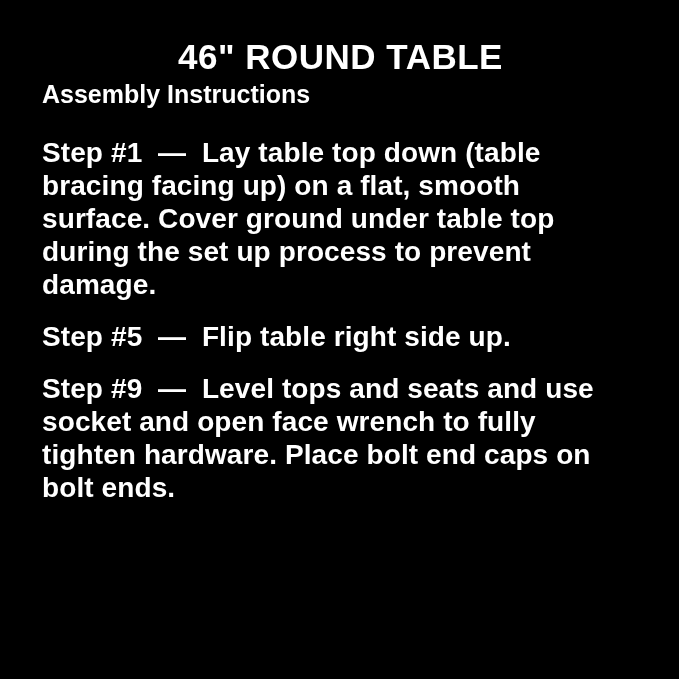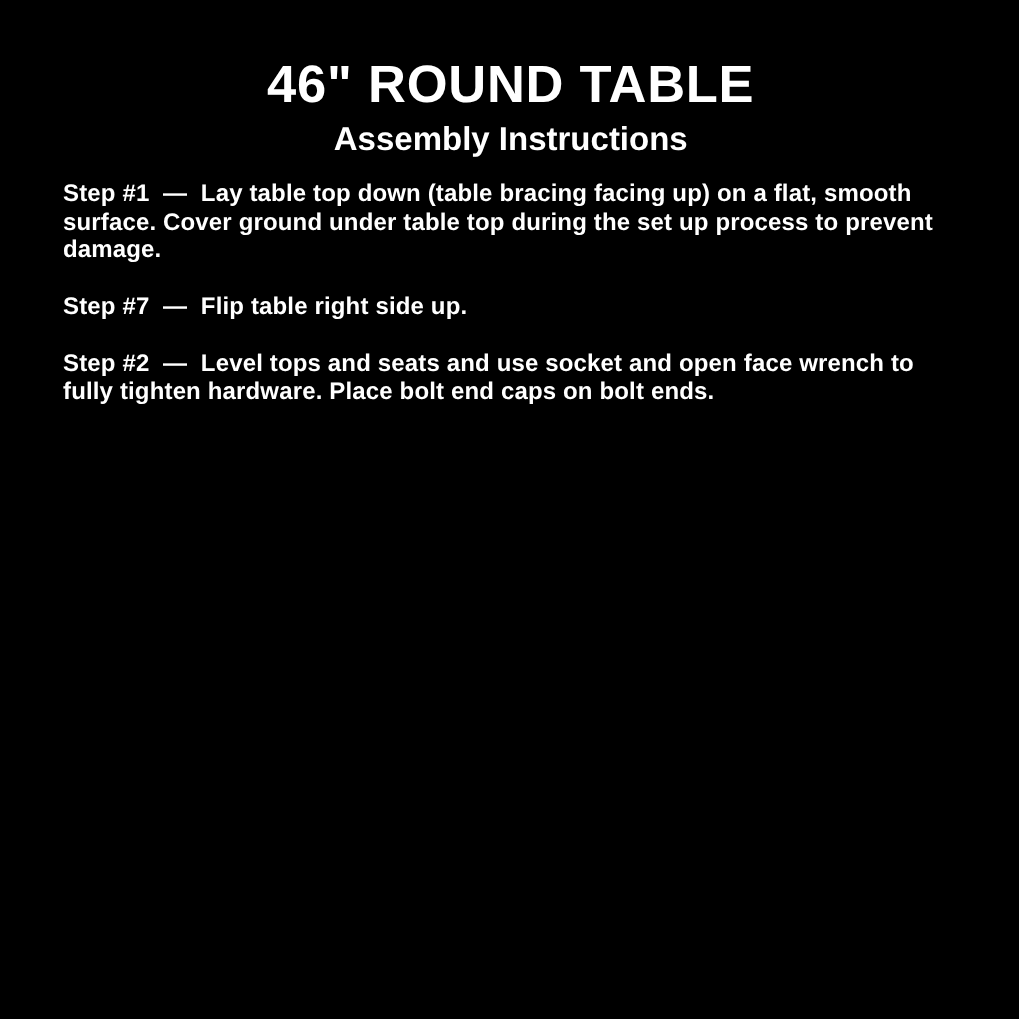--- a/index.html
+++ b/index.html
@@ -21,37 +21,36 @@
   }
   .title {
     font-size: 35px;
     line-height: 1.1;
     text-align: center;
     margin: 8px 0 4px 0;
     letter-spacing: 0.5px;
     white-space: pre-wrap;
   }
   .subtitle {
-    font-size: 22px;
+    font-size: 25px;
     line-height: 1.1;
-    text-align: center;
-    margin: 2px 0 16px 0;
+    margin: 2px 0 28px 0;
     white-space: pre-wrap;
   }
   .step {
-    font-size: 16px;
+    font-size: 28px;
     line-height: 1.18;
     margin: 0 6px 19px 0;
     max-width: 600px;
     white-space: pre-wrap;
     letter-spacing: 0.1px;
   }
 </style>
 </head>
 <body>
 
 <div class="poster">
   <h1 class="title">46" ROUND TABLE</h1>
   <h2 class="subtitle">Assembly Instructions</h2>
   <p class="step">Step #1  —  Lay table top down (table bracing facing up) on a flat, smooth surface. Cover ground under table top during the set up process to prevent damage.</p>
-  <p class="step">Step #7  —  Flip table right side up.</p>
-  <p class="step">Step #2  —  Level tops and seats and use socket and open face wrench to fully tighten hardware. Place bolt end caps on bolt ends.</p>
+  <p class="step">Step #5  —  Flip table right side up.</p>
+  <p class="step">Step #9  —  Level tops and seats and use socket and open face wrench to fully tighten hardware. Place bolt end caps on bolt ends.</p>
 </div>
 
 </body></html>

